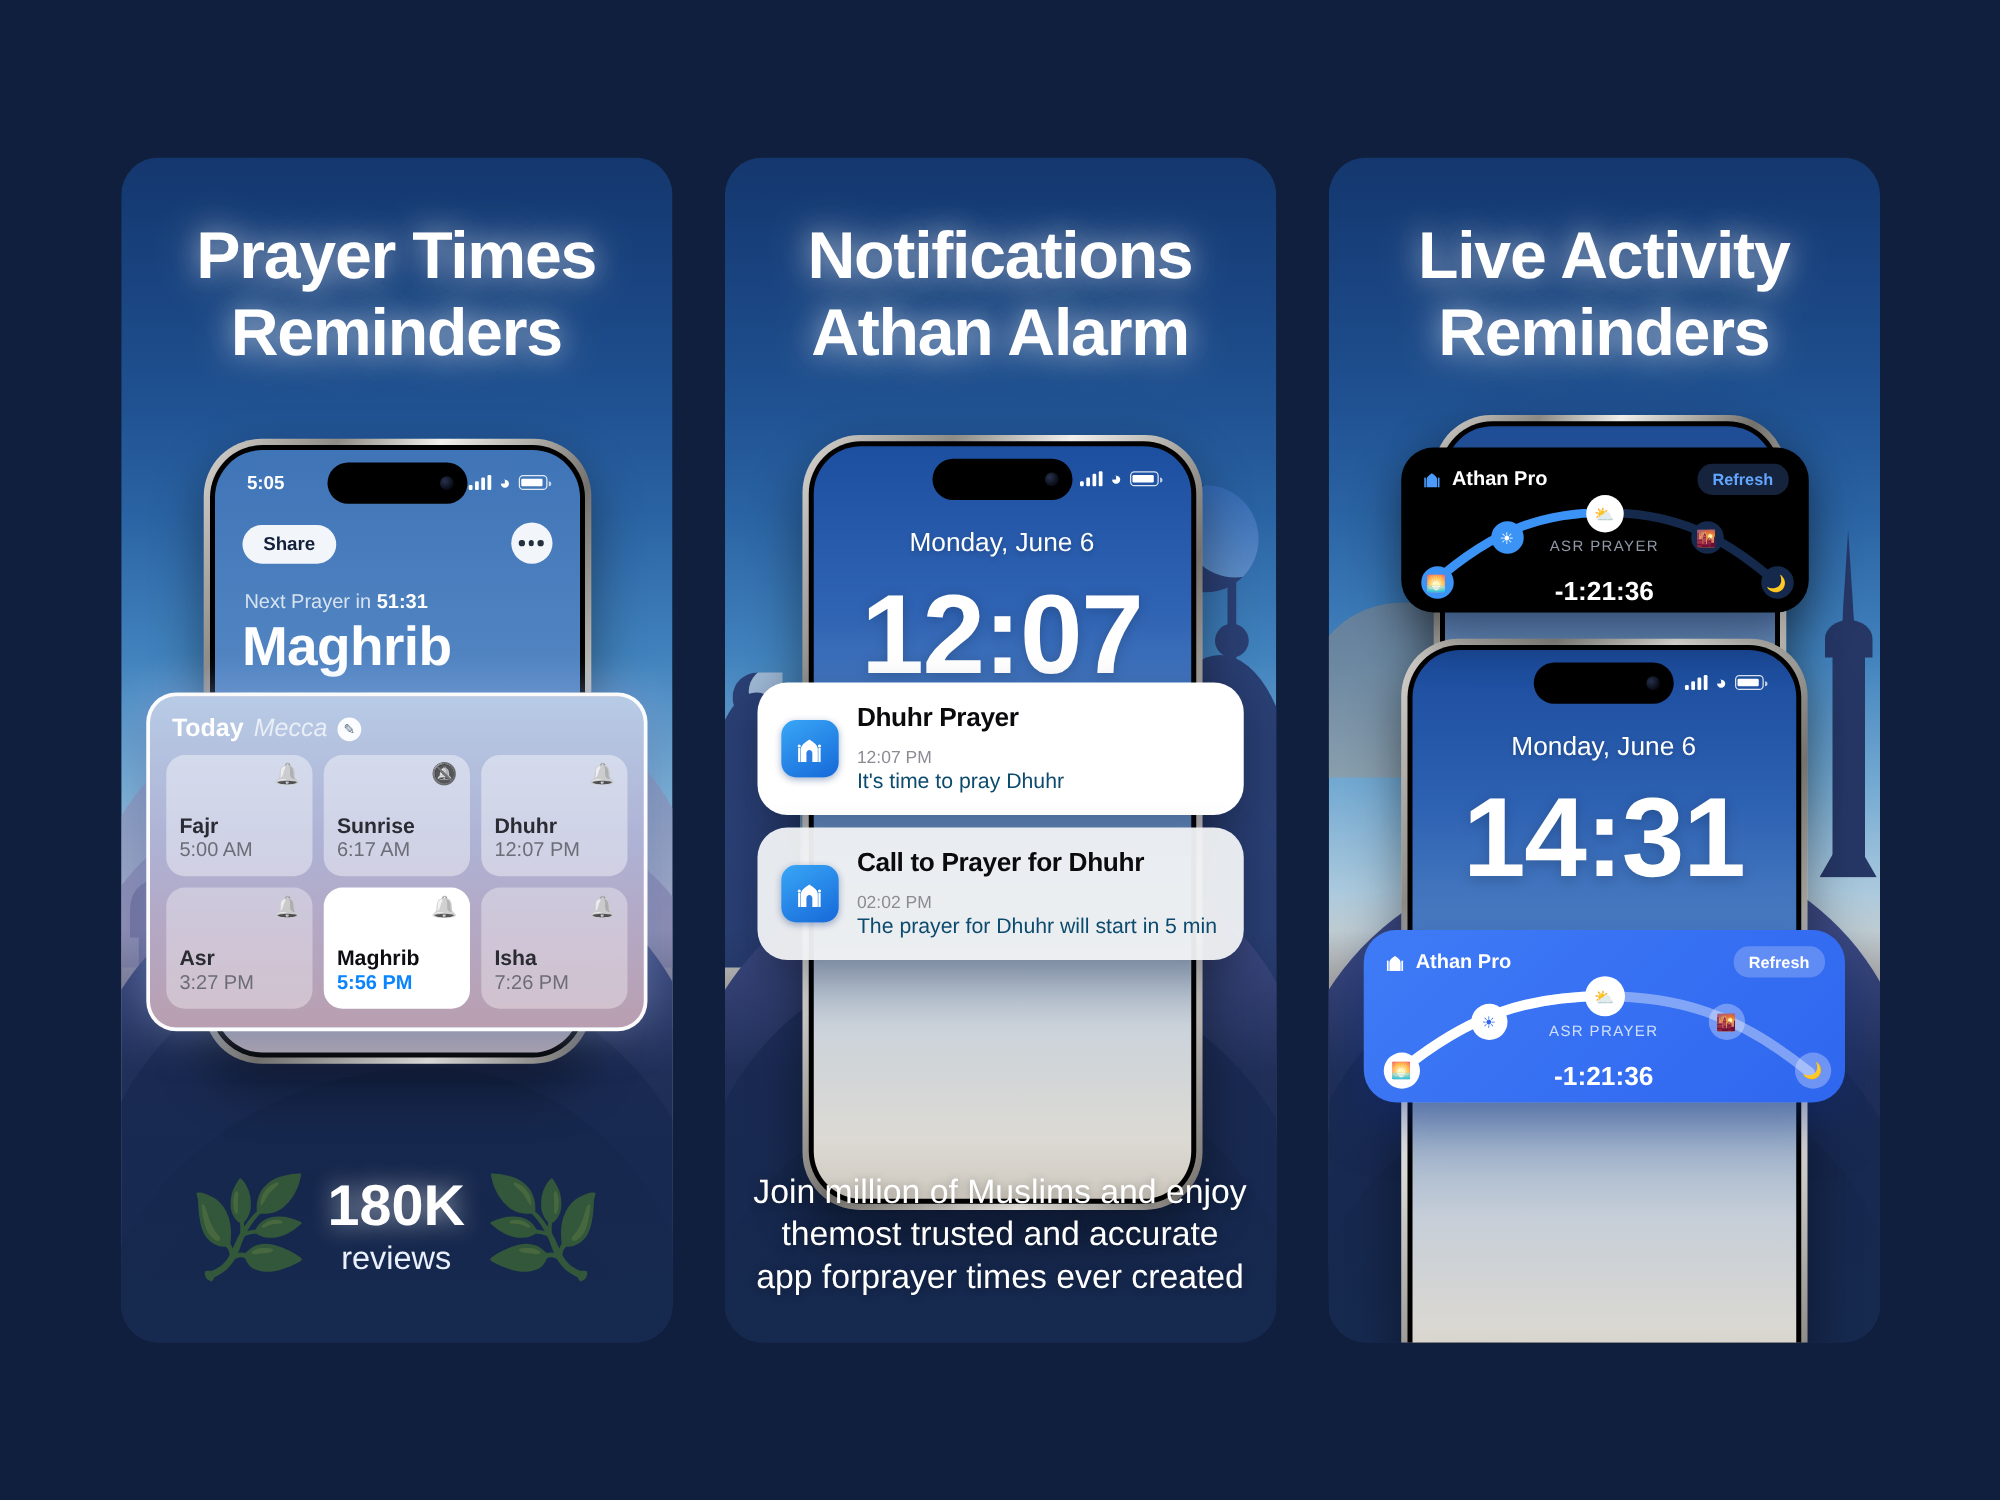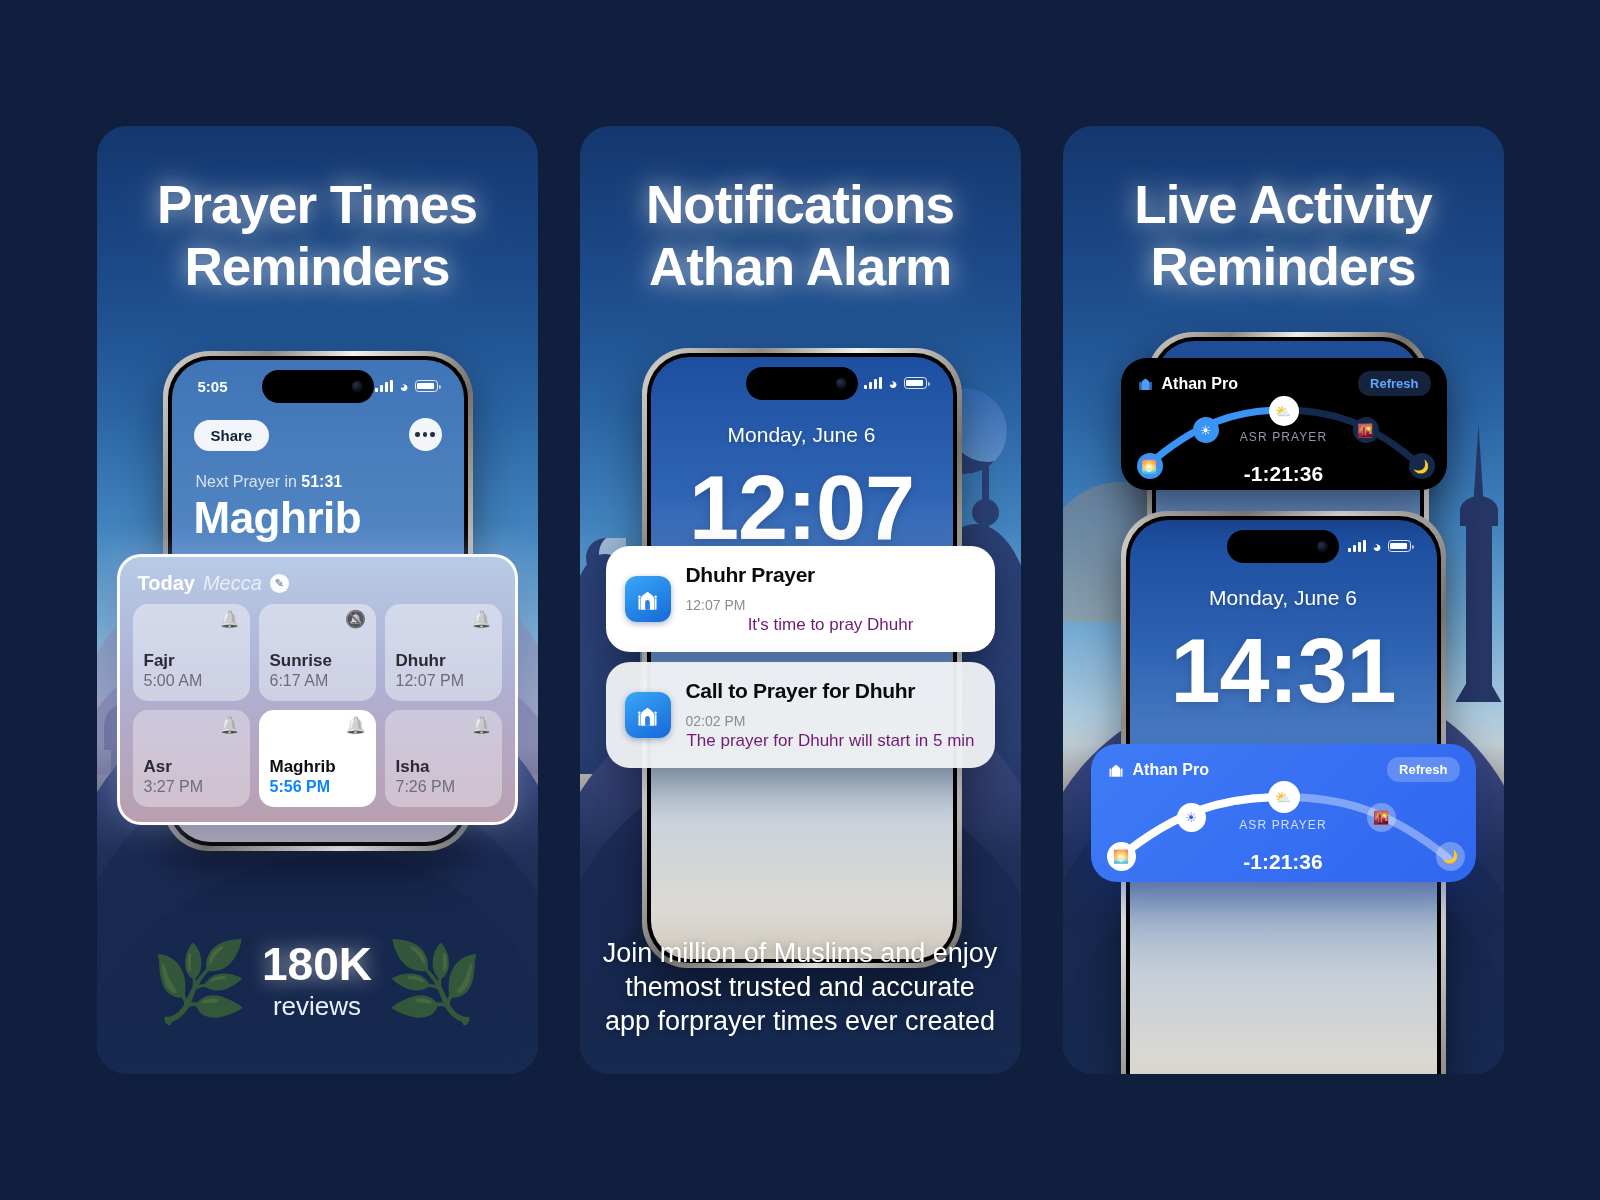--- a/index.html
+++ b/index.html
@@ -148,21 +148,21 @@
      box-shadow:0 14px 34px rgba(8,18,40,.32); }
   .notif.n1{ background:#fff; }
   .notif.n2{ background:rgba(238,240,243,.96); }
   .napp{ width:46px;height:46px;border-radius:12px;flex:0 0 auto;
      background:linear-gradient(150deg,#39a7f7,#1668d8);
      display:flex;align-items:center;justify-content:center; box-shadow:0 2px 6px rgba(0,40,110,.35);}
   .ntxt{ flex:1; min-width:0; }
   .nrow{ display:flex; align-items:baseline; justify-content:space-between; gap:10px;flex-direction:column;}
   .ntitle{ font-size:21px; font-weight:bold; color:#0b0b0e; letter-spacing:-.3px;}
   .ntime{ font-size:14px; color:#8b8b93; white-space:nowrap;}
-  .nbody{ font-size:17px; color:#701a75; margin-top:2px;text-align:center; }
+  .nbody{ font-size:17px; color:#0c4a6e; margin-top:2px; }
   .p2-foot{ position:absolute; bottom:36px; left:22px; right:22px; text-align:center;
      color:#fff; font-size:27px; line-height:1.26; font-weight:500; z-index:9;
      text-shadow:0 1px 8px rgba(0,0,0,.3); }
 
   
   .la{ position:absolute; border-radius:26px; padding:13px 16px 14px; z-index:10;
       box-shadow:0 16px 40px rgba(0,0,0,.45); }
   .la.dark{ background:#000; }
   .la.blue{ background:linear-gradient(135deg,#3f7bf6,#2f66ef); box-shadow:0 16px 40px rgba(20,50,130,.5); }
   .la-head{ display:flex; align-items:center; justify-content:space-between; }

